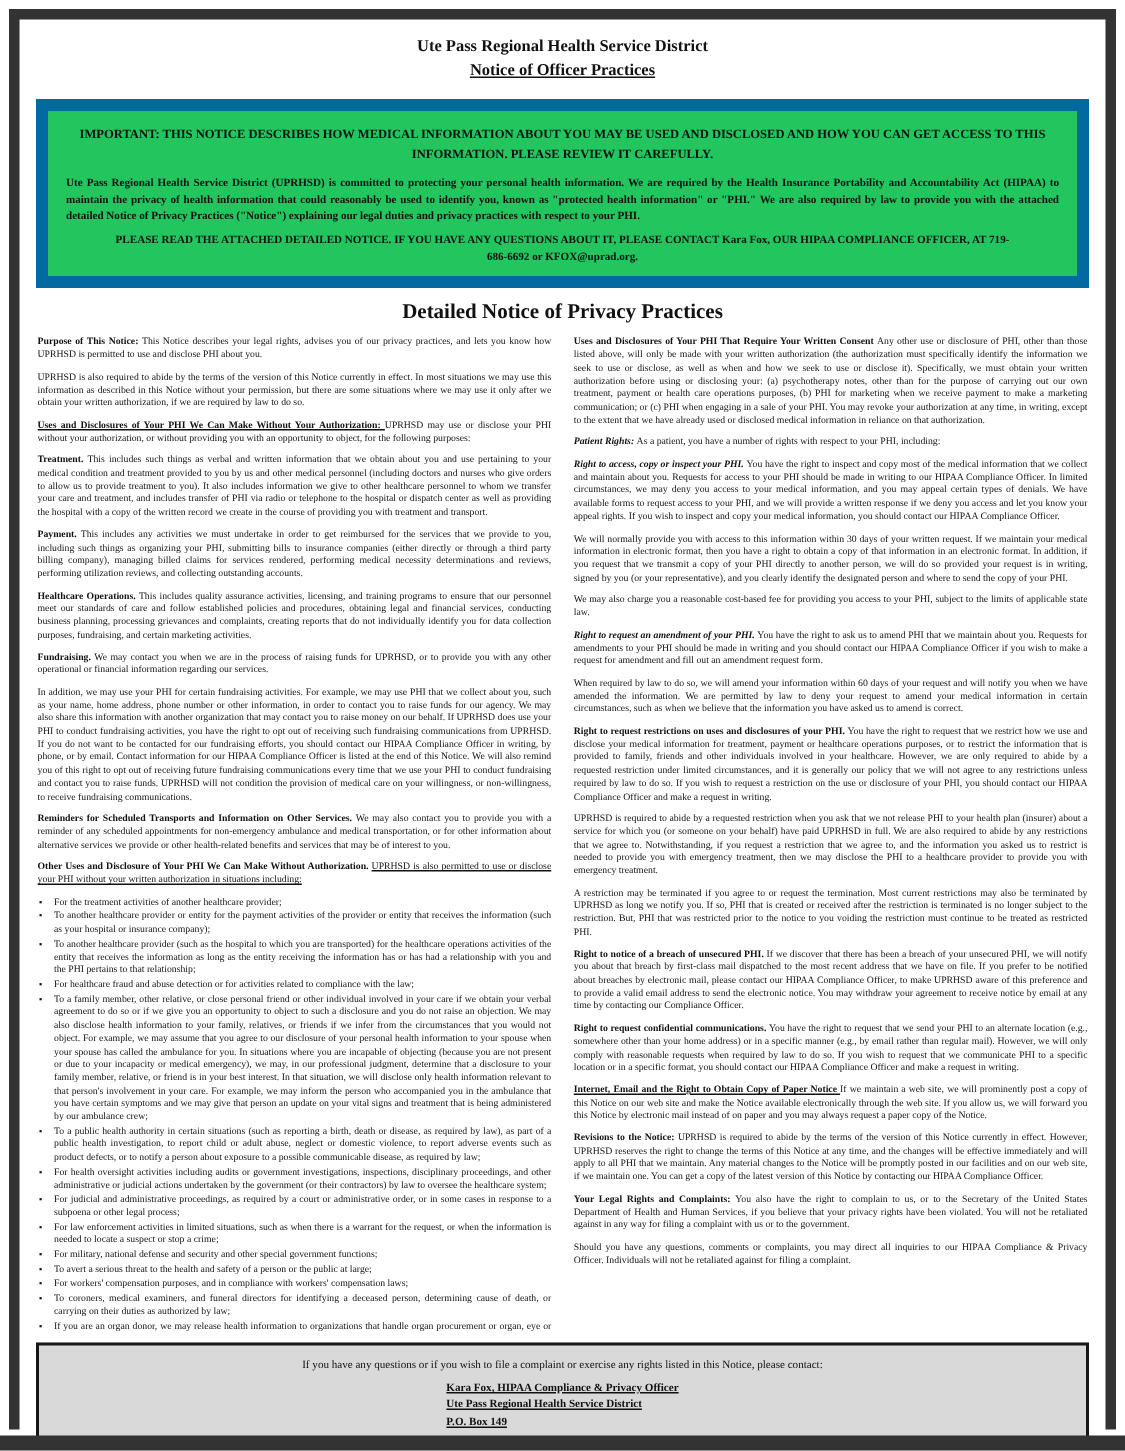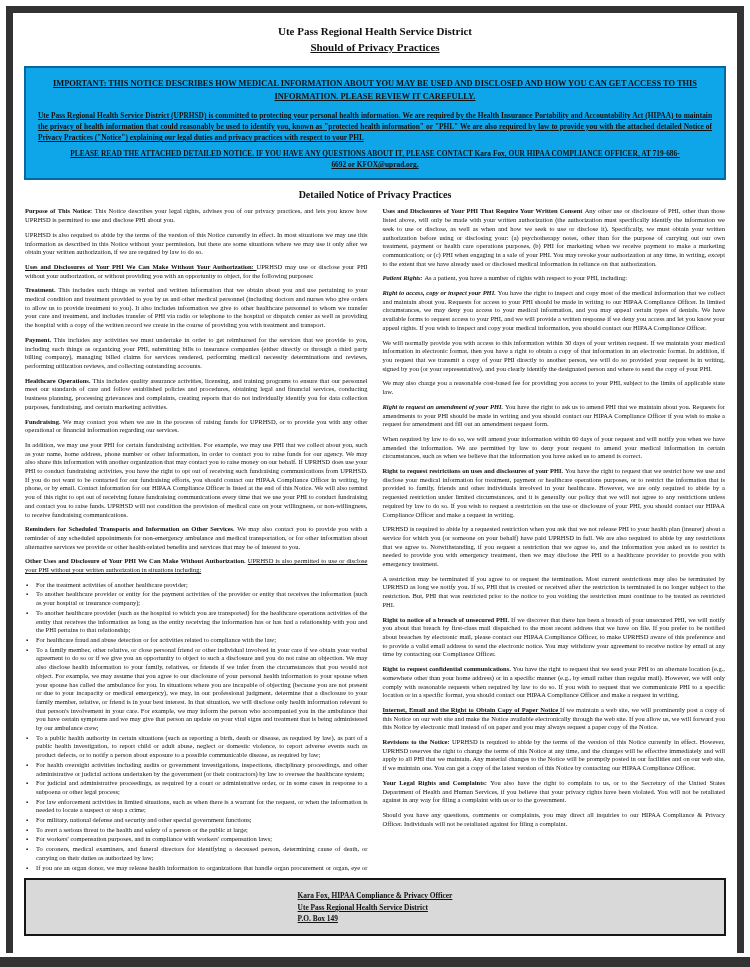--- a/index.html
+++ b/index.html
@@ -12,27 +12,27 @@
     position:absolute;top:6px;left:6px;right:6px;bottom:14px;
     border:7px solid #333;border-bottom:none;pointer-events:none;
   }
   .scan-bottom-bar{
     position:absolute;left:0;bottom:0;width:100%;height:10px;background:#333;
   }
   .content{position:relative;padding:24px 0 0;}
   .doc-header{text-align:center;font-weight:bold;font-size:11px;line-height:1.45;margin:0 40px;}
   .doc-header .u{text-decoration:underline;}
   .gray-box{
-    margin:10px 24px 0;border:2px solid #0369a1;background:#0ea5e9;
-    padding:7px 12px 8px;font-weight:bold;text-decoration:underline;
+    margin:10px 24px 0;border:8px solid #0369a1;background:#22c55e;
+    padding:7px 12px 8px;font-weight:bold;
   }
   .ib-heading{text-align:center;font-size:8.4px;line-height:1.55;margin:2px 6px 7px;}
   .ib-para{font-size:7.4px;line-height:1.5;text-align:justify;margin:0 0 5px;}
   .ib-read{text-align:center;font-size:7.4px;line-height:1.5;margin:3px 30px 0;}
-  .detailed-heading{text-align:center;font-weight:bold;font-size:10px;margin:9px 0 7px;}
+  .detailed-heading{text-align:center;font-weight:bold;font-size:14px;margin:9px 0 7px;}
   .columns{display:flex;gap:15px;margin:0 25px;height:664px;overflow:hidden;}
   .col{flex:1;min-width:0;font-size:6.5px;line-height:8.7px;text-align:justify;}
   .col p{margin:0 0 6px;}
   .lead-b{font-weight:bold;}
   .lead-bu{font-weight:bold;text-decoration:underline;}
   .lead-bi{font-weight:bold;font-style:italic;}
   .txt-u{text-decoration:underline;}
   .bullets{margin:0 0 6px;}
   .bullet{position:relative;padding-left:11px;margin:0 0 1px;}
   .bullet .marker{position:absolute;left:1px;top:0;font-size:6px;}
@@ -42,21 +42,21 @@
   }
   .contact-lines{display:inline-block;text-align:left;font-weight:bold;margin-top:3px;text-decoration:underline;}
 </style>
 </head>
 <body>
 
 <div class="content">
 
   <div class="doc-header">
     <div>Ute Pass Regional Health Service District</div>
-    <div class="u">Should of Privacy Practices</div>
+    <div class="u">Notice of Officer Practices</div>
   </div>
 
   <div class="gray-box">
     <div class="ib-heading">IMPORTANT:  THIS NOTICE DESCRIBES HOW MEDICAL INFORMATION ABOUT YOU MAY BE USED AND DISCLOSED AND HOW YOU CAN GET  ACCESS TO THIS INFORMATION.    PLEASE REVIEW IT CAREFULLY.</div>
     <div class="ib-para">Ute Pass Regional Health Service District (UPRHSD) is committed to protecting your personal health information.  We are required by the Health Insurance Portability and Accountability Act (HIPAA) to maintain the privacy of health information that could reasonably be used to identify you, known as "protected health information" or "PHI."  We are also required by law to provide you with the attached detailed Notice of Privacy Practices ("Notice") explaining our legal duties and privacy practices with respect to your PHI.</div>
     <div class="ib-read">PLEASE READ THE ATTACHED DETAILED NOTICE.   IF YOU HAVE ANY QUESTIONS ABOUT IT, PLEASE CONTACT Kara Fox, OUR HIPAA COMPLIANCE OFFICER, AT 719-686-6692 or KFOX@uprad.org.</div>
   </div>
 
   <div class="detailed-heading">Detailed Notice of Privacy Practices</div>
 
@@ -103,20 +103,21 @@
         <p><span class="lead-b">Right to notice of a breach of unsecured PHI.  </span><span>If we discover that there has been a breach of your unsecured PHI, we will notify you about that breach by first-class mail dispatched to the most recent address that we have on file.  If you prefer to be notified about breaches by electronic mail, please contact our HIPAA Compliance Officer, to make UPRHSD aware of this preference and to provide a valid email address to send the electronic notice.  You may withdraw your agreement to receive notice by email at any time by contacting our Compliance Officer.</span></p>
         <p><span class="lead-b">Right to request confidential communications.  </span><span>You have the right to request that we send your PHI to an alternate location (e.g., somewhere other than your home address) or in a specific manner (e.g., by email rather than regular mail).  However, we will only comply with reasonable requests when required by law to do so.  If you wish to request that we communicate PHI to a specific location or in a specific format, you should contact our HIPAA Compliance Officer and make a request in writing.</span></p>
         <p><span class="lead-bu">Internet, Email and the Right to Obtain Copy of Paper Notice  </span><span>If we maintain a web site, we will prominently post a copy of this Notice on our web site and make the Notice available electronically through the web site.  If you allow us, we will forward you this Notice by electronic mail instead of on paper and you may always request a paper copy of the Notice.</span></p>
         <p><span class="lead-b">Revisions to the Notice:  </span><span>UPRHSD is required to abide by the terms of the version of this Notice currently in effect.  However, UPRHSD reserves the right to change the terms of this Notice at any time, and the changes will be effective immediately and will apply to all PHI that we maintain.  Any material changes to the Notice will be promptly posted in our facilities and on our web site, if we maintain one.  You can get a copy of the latest version of this Notice by contacting our HIPAA Compliance Officer.</span></p>
         <p><span class="lead-b">Your Legal Rights and Complaints:  </span><span>You also have the right to complain to us, or to the Secretary of the United States Department of Health and Human Services, if you believe that your privacy rights have been violated.  You will not be retaliated against in any way for filing a complaint with us or to the government.</span></p>
         <p><span>Should you have any questions, comments or complaints, you may direct all inquiries to our HIPAA Compliance &amp; Privacy Officer.  Individuals will not be retaliated against for filing a complaint.</span></p>
       </div>
   </div>
 
   <div class="contact-box">
+    <div>If you have any questions or if you wish to file a complaint or exercise any rights listed in this Notice, please contact:</div>
     <div class="contact-lines">
       <div>Kara Fox,   HIPAA Compliance &amp; Privacy Officer</div>
       <div>Ute Pass Regional Health Service District</div>
       <div>P.O. Box 149</div>
       
       
       
     </div>
   </div>
 

